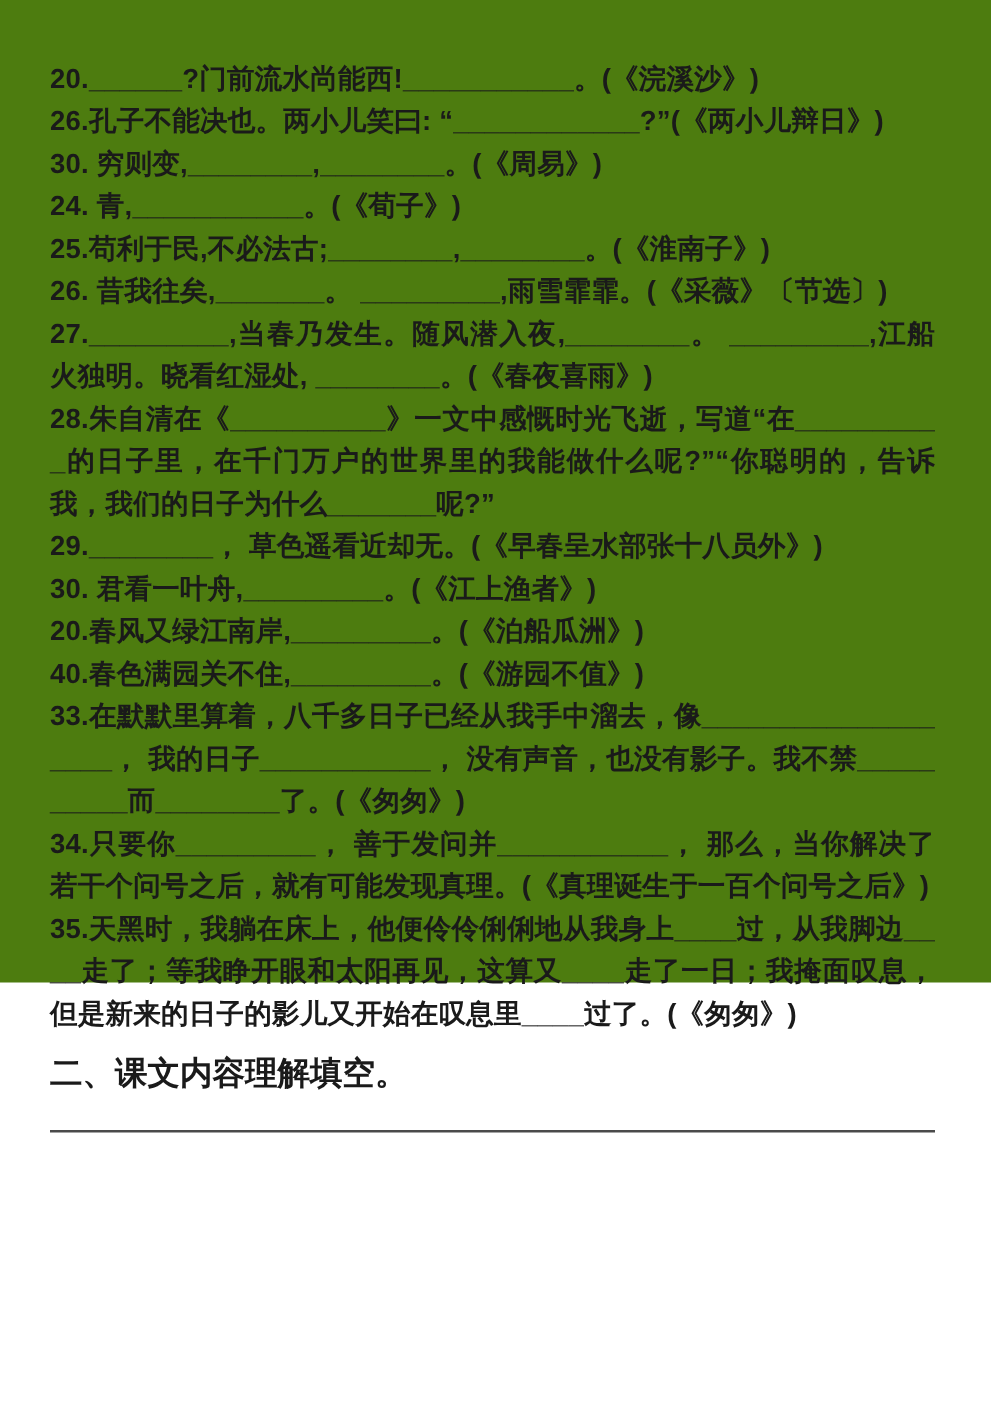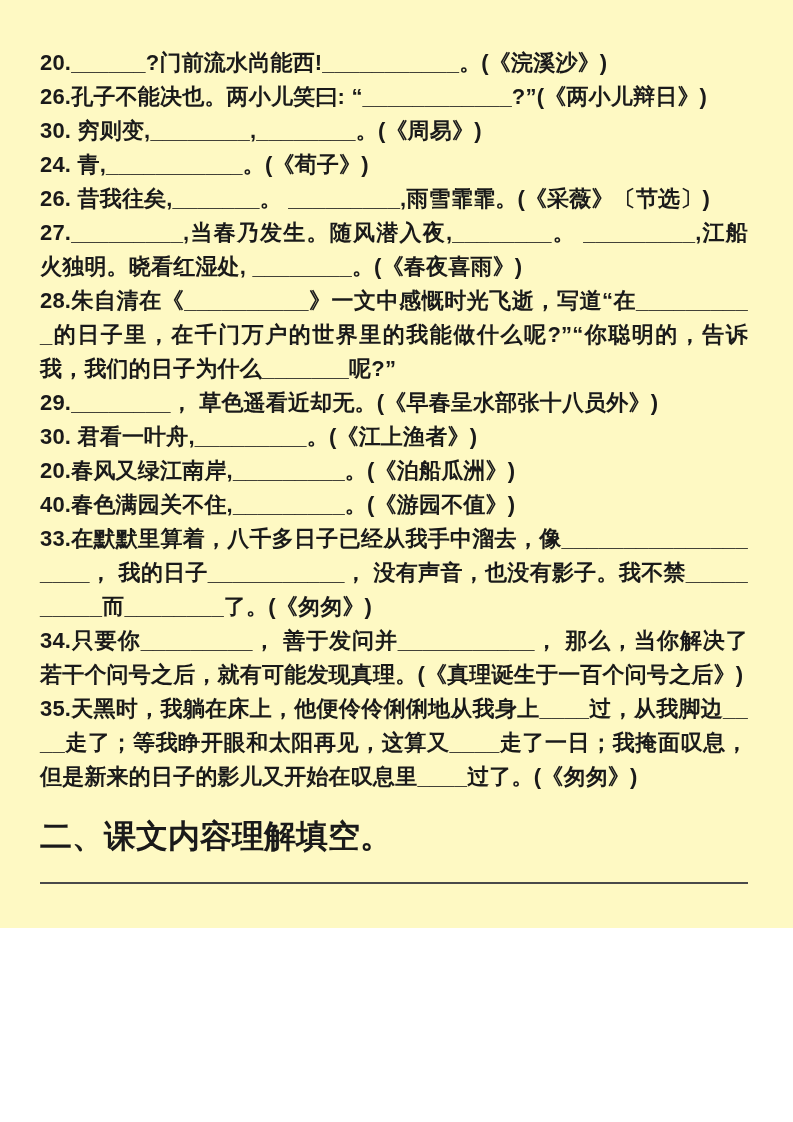--- a/index.html
+++ b/index.html
@@ -10,36 +10,36 @@
   body {
     width: 793px;
     height: 1122px;
     overflow: hidden;
     font-family: "Liberation Sans", sans-serif;
     color: #1a1a1a;
   }
   .page {
     box-sizing: border-box;
     width: 793px;
-    height: 928px;
+    height: 786px;
     padding: 46px 45px 0 40px;
-    background: #fef9c3;
+    background: #4d7c0f;
   }
   .q-item {
     margin: 0;
     font-size: 22px;
     font-weight: 700;
     line-height: 34px;
     text-align: justify;
     word-break: break-all;
     letter-spacing: 0.2px;
   }
   .section-heading {
-    margin: 24px 0 10px 0;
-    font-size: 32px;
+    margin: 12px 0 10px 0;
+    font-size: 26px;
     font-weight: 700;
     line-height: 36px;
   }
   .q-item-2 {
     margin: 0;
     font-size: 22px;
     font-weight: 700;
     line-height: 37px;
     text-align: justify;
     word-break: break-all;
@@ -54,20 +54,21 @@
 </style>
 </head>
 <body>
 
 <div class="page">
 
   <p class="q-item">20.______?门前流水尚能西!___________。(《浣溪沙》)</p>
   <p class="q-item">26.孔子不能决也。两小儿笑曰: “____________?”(《两小儿辩日》)</p>
   <p class="q-item">30. 穷则变,________,________。(《周易》)</p>
   <p class="q-item">24. 青,___________。(《荀子》)</p>
+  <p class="q-item">25.苟利于民,不必法古;________,________。(《淮南子》)</p>
   <p class="q-item">26. 昔我往矣,_______。 _________,雨雪霏霏。(《采薇》〔节选〕)</p>
   <p class="q-item">27._________,当春乃发生。随风潜入夜,________。 _________,江船火独明。晓看红湿处, ________。(《春夜喜雨》)</p>
   <p class="q-item">28.朱自清在《__________》一文中感慨时光飞逝，写道“在__________的日子里，在千门万户的世界里的我能做什么呢?”“你聪明的，告诉我，我们的日子为什么_______呢?”</p>
   <p class="q-item">29.________， 草色遥看近却无。(《早春呈水部张十八员外》)</p>
   <p class="q-item">30. 君看一叶舟,_________。(《江上渔者》)</p>
   <p class="q-item">20.春风又绿江南岸,_________。(《泊船瓜洲》)</p>
   <p class="q-item">40.春色满园关不住,_________。(《游园不值》)</p>
   <p class="q-item">33.在默默里算着，八千多日子已经从我手中溜去，像___________________， 我的日子___________， 没有声音，也没有影子。我不禁__________而________了。(《匆匆》)</p>
   <p class="q-item">34.只要你_________， 善于发问并___________， 那么，当你解决了若干个问号之后，就有可能发现真理。(《真理诞生于一百个问号之后》)</p>
   <p class="q-item">35.天黑时，我躺在床上，他便伶伶俐俐地从我身上____过，从我脚边____走了；等我睁开眼和太阳再见，这算又____走了一日；我掩面叹息，但是新来的日子的影儿又开始在叹息里____过了。(《匆匆》)</p>

